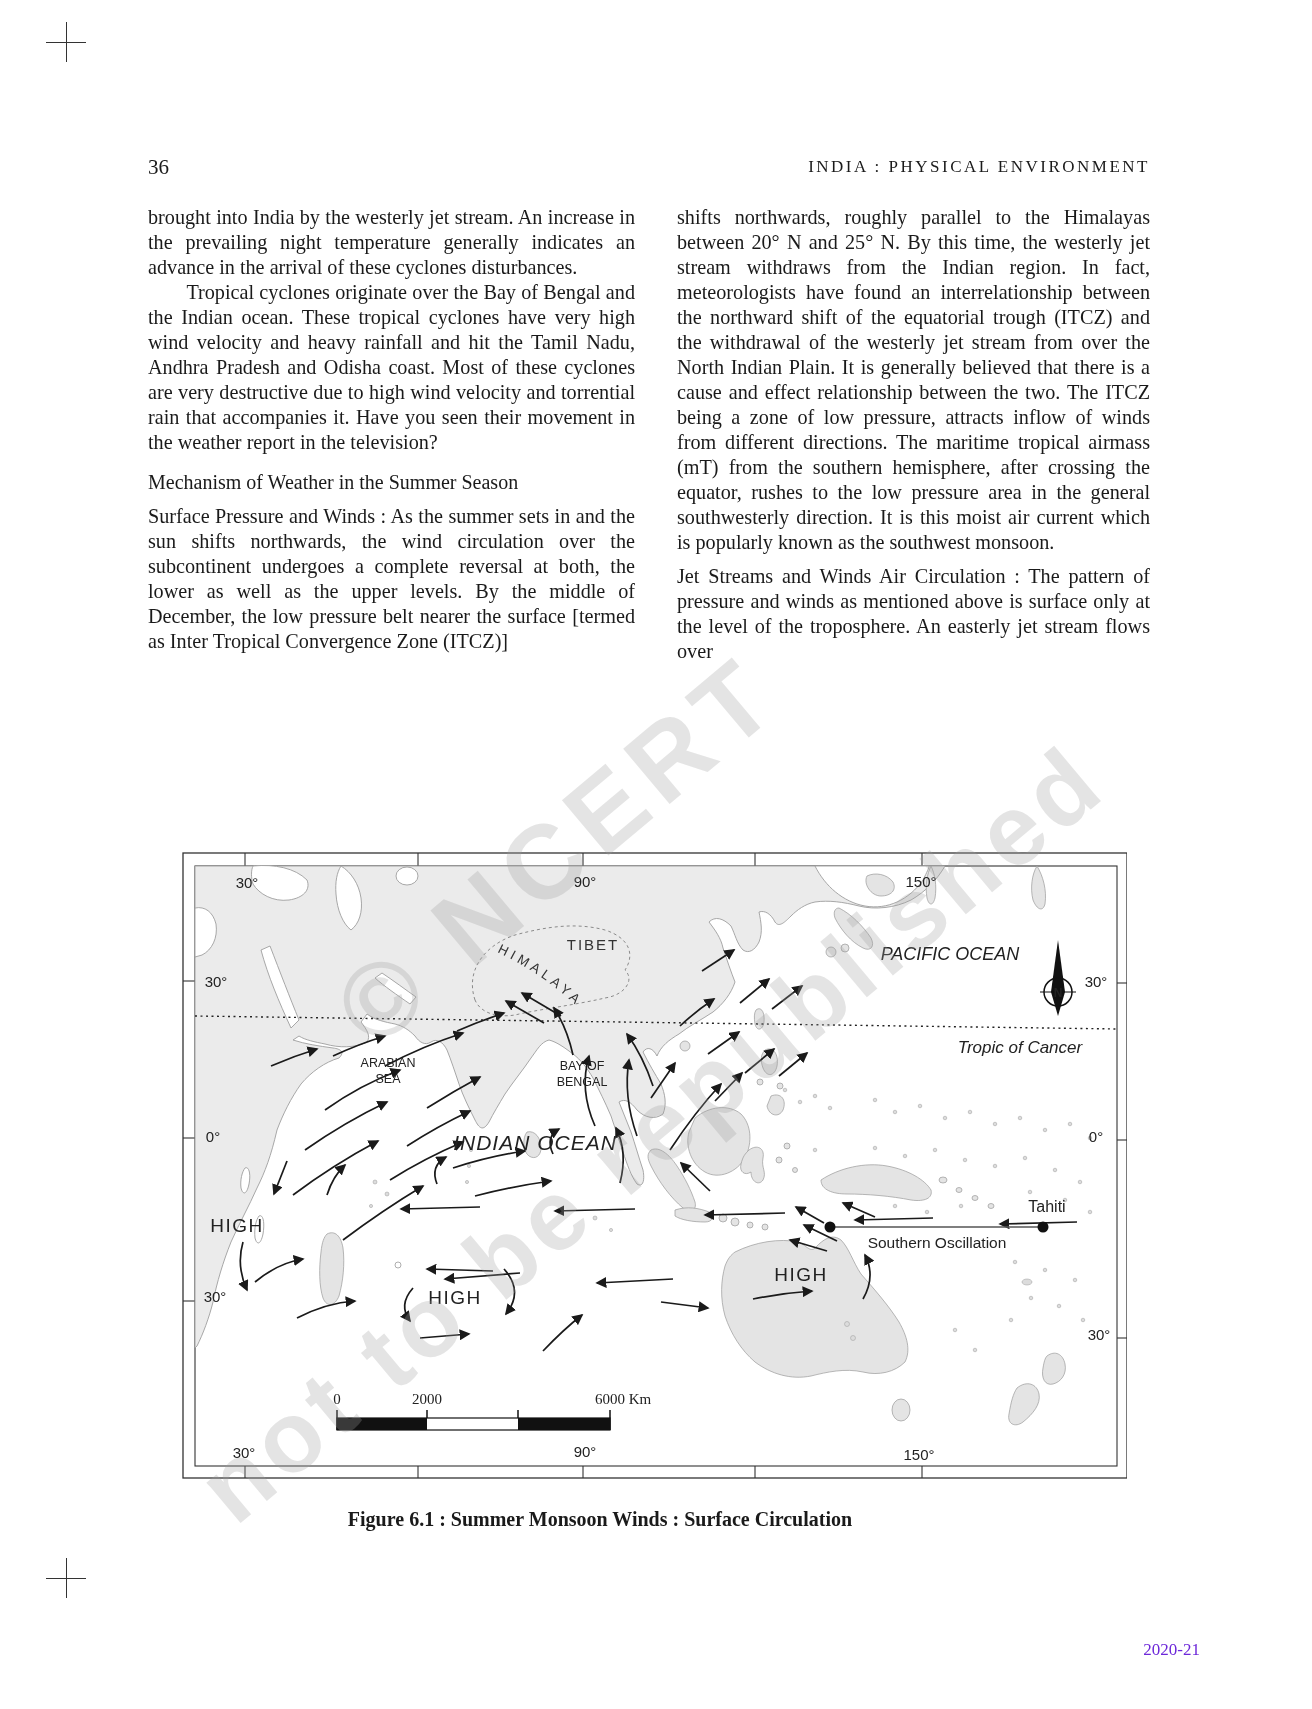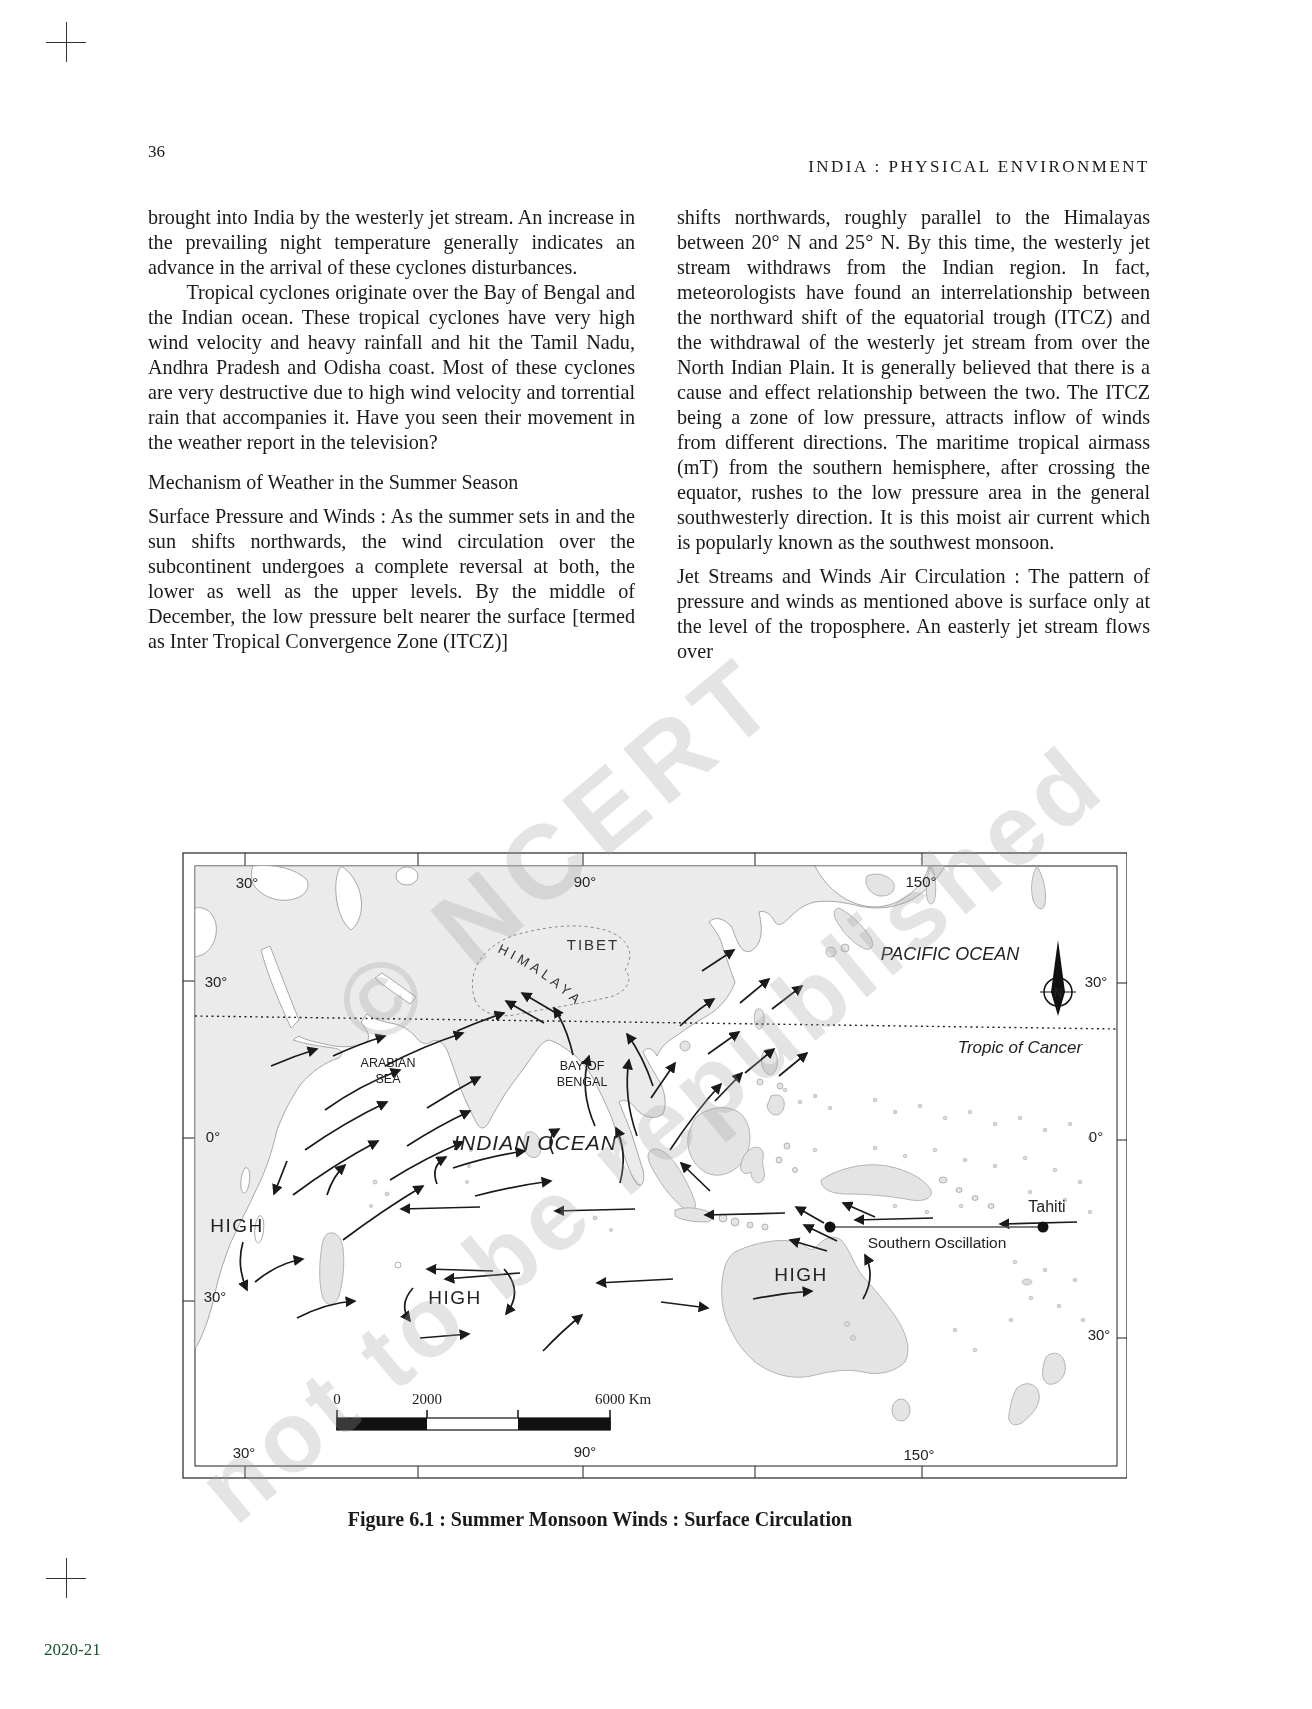--- a/index.html
+++ b/index.html
@@ -5,36 +5,36 @@
   html,body{margin:0;padding:0;}
   body{
     width:1312px;height:1709px;position:relative;background:#ffffff;
     font-family:"Liberation Serif", serif;color:#1a1a1a;overflow:hidden;
   }
   
   .cropmark{position:absolute;width:40px;height:40px;}
   .cropmark::before{content:"";position:absolute;left:0;right:0;top:50%;border-top:1.5px solid #333;}
   .cropmark::after{content:"";position:absolute;top:0;bottom:0;left:50%;border-left:1.5px solid #333;}
   
-  .page-num{position:absolute;left:148px;top:142px;font-size:17px;}
+  .page-num{position:absolute;left:148px;top:155px;font-size:21px;}
   .running-head{position:absolute;right:162px;top:157px;font-size:17px;letter-spacing:2.5px;}
   
   .col{position:absolute;top:205px;text-align:justify;font-size:20.2px;line-height:25px;}
   .col-left{left:148px;width:487px;}
   .col-right{left:677px;width:473px;}
   .col p{margin:0;}
   .col p.indent{text-indent:1.9em;}
   .col p.gap{margin-top:9px;}
   h3.sect{font-size:20px;margin:15px 0 9px 0;font-weight:normal;text-align:left;}
   .lead-italic{}
   
   .figure-wrap{position:absolute;left:175px;top:850px;width:952px;height:632px;}
   .fig-caption{position:absolute;left:120px;top:1508px;width:960px;text-align:center;
     font-weight:bold;font-size:20px;}
-  .page-footer{position:absolute;left:0;top:1640px;width:1200px;text-align:left;font-size:17px;color:#14532d;margin-left:44px;}
+  .page-footer{position:absolute;left:0;top:1640px;width:1200px;text-align:right;font-size:17px;color:#6d28d9;}
   
   .wm{position:absolute;font-family:"Liberation Sans",sans-serif;color:#a0a0a0;opacity:.28;
       pointer-events:none;z-index:5;white-space:nowrap;font-weight:bold;}
   .wm1{left:390px;top:950px;font-size:105px;letter-spacing:10px;transform:rotate(-40deg);transform-origin:left bottom;}
   .wm2{left:250px;top:1430px;font-size:100px;letter-spacing:6px;transform:rotate(-40deg);transform-origin:left bottom;}
   
   svg text{font-family:"Liberation Sans",sans-serif;fill:#222;}
   .t-serif{font-family:"Liberation Serif",serif;font-size:15px;}
   .t-sea{font-size:12.5px;}
   .t-ocean{font-size:21px;font-style:italic;letter-spacing:1px;}

